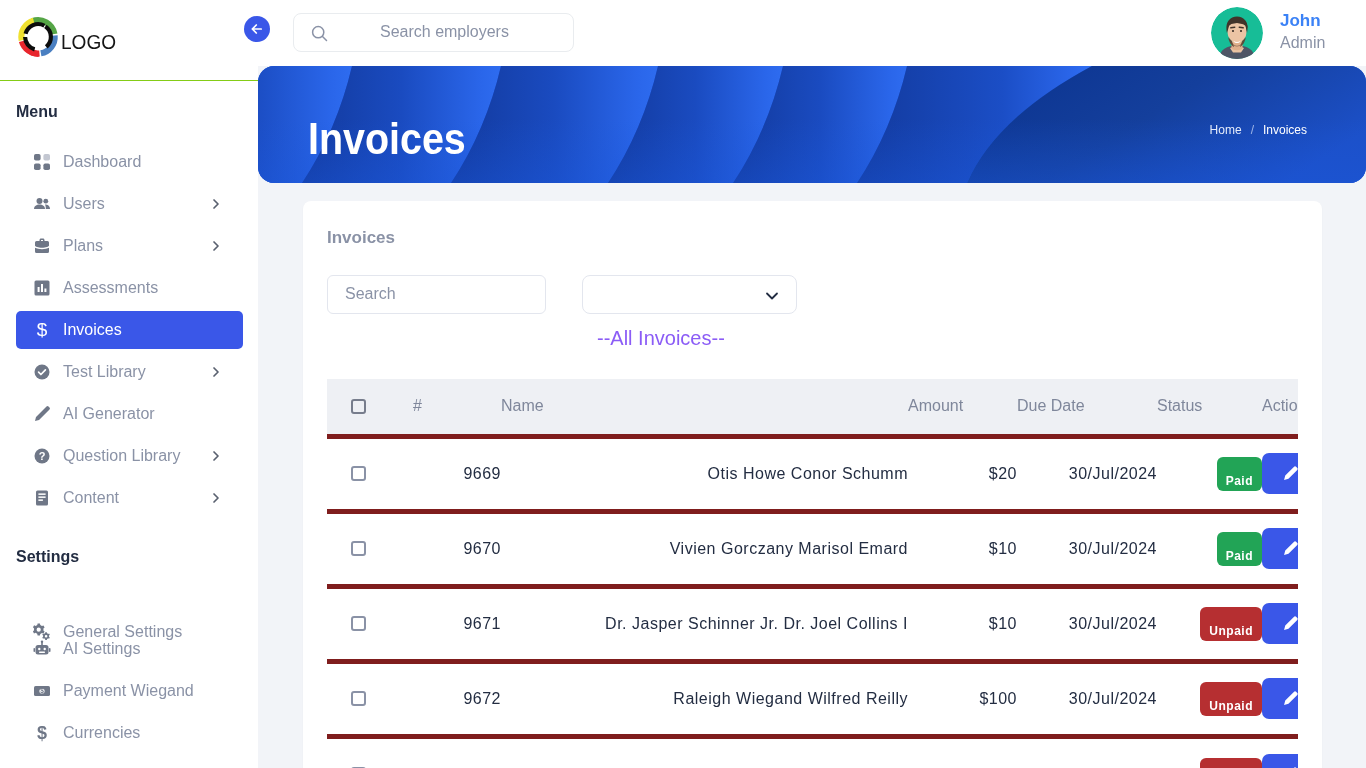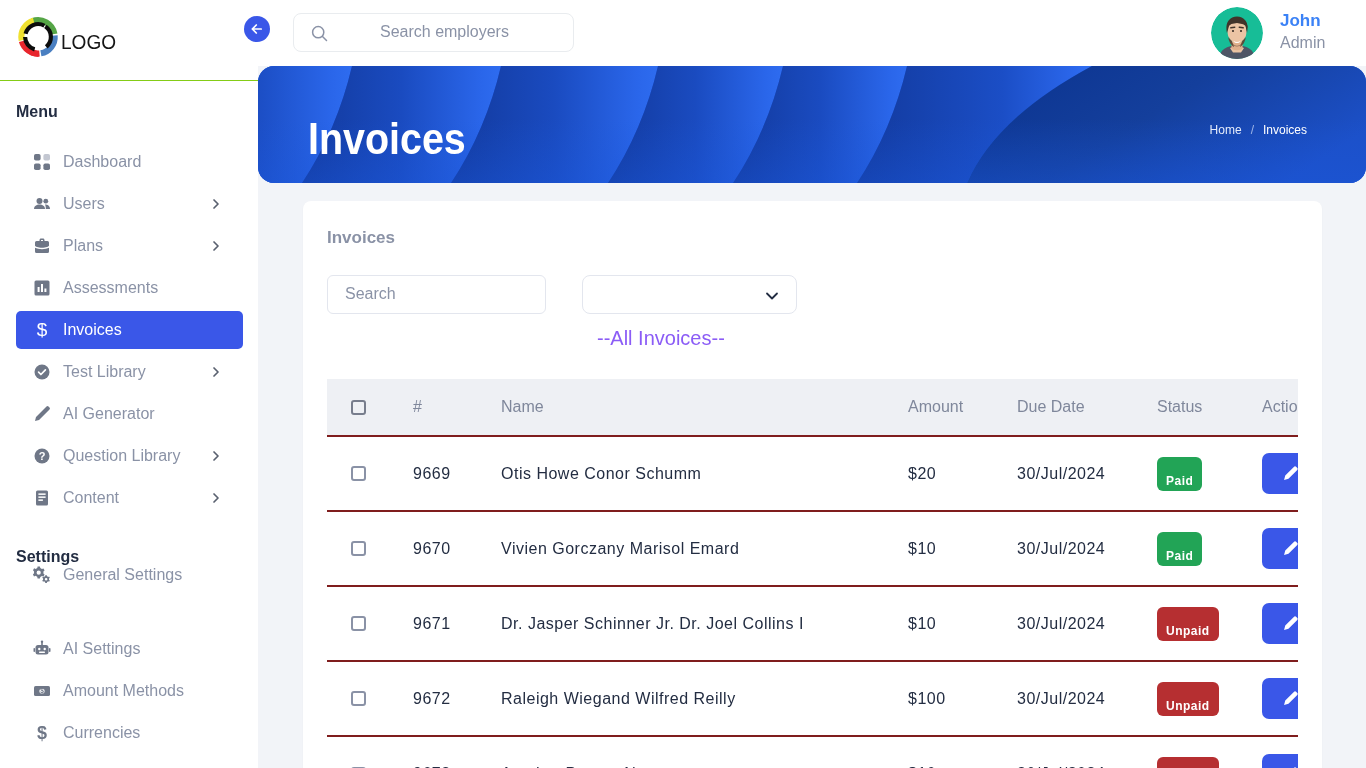--- a/index.html
+++ b/index.html
@@ -38,21 +38,21 @@
   #card .ctitle { position:absolute; left:24px; top:27px; font-size:17px; font-weight:700; color:#8a92a6; }
   #fsearch { position:absolute; left:24px; top:74px; width:219px; height:39px; border:1px solid #e3e6ee; border-radius:6px; }
   #fsearch .ph { position:absolute; left:17px; top:9px; font-size:16px; color:#8a92a6; }
   #fselect { position:absolute; left:279px; top:74px; width:215px; height:39px; border:1px solid #e3e6ee; border-radius:8px; }
   #fselect .ph { position:absolute; left:14px; top:9px; font-size:20px; color:#8b5cf6;margin-top:42px; }
 
   
   #twrap { position:absolute; left:24px; top:178px; width:971px; height:462px; overflow:hidden; }
   #tbl { width:1055px; border-collapse:collapse; table-layout:fixed; }
   #tbl th { background:#eef0f4; height:57px; font-size:16px; font-weight:400; color:#7f879b; text-align:left; padding:0; }
-  #tbl td { height:75px; font-size:16px; color:#232d42; padding:0; border-top:2px solid #7f1d1d; letter-spacing:.5px; }
+  #tbl td { height:75px; font-size:16px; color:#232d42; padding:0; border-top:5px solid #7f1d1d; letter-spacing:.5px;text-align:right; }
   #tbl tr.h th { border:none; }
   .cb { width:15px; height:15px; border:2px solid #8a92a6; border-radius:3px; margin-left:24px; display:block; }
   .badge { display:inline-block; font-size:12px; font-weight:700; color:#fff; border-radius:6px; padding:18px 9px 3px; line-height:13px; }
   .badge.paid { background:#22a456; }
   .badge.unpaid { background:#b62f31; }
   .editbtn { width:50px; height:41px; background:#3a57e8; border-radius:7px; display:flex; align-items:center; justify-content:center; padding-left:7px; }
 </style>
 </head>
 <body>
   <div id="sidebar">
@@ -155,21 +155,21 @@
         <rect x="5.4" y="4.4" width="7.2" height="1.5" fill="#fff"></rect>
         <rect x="5.4" y="7.4" width="7.2" height="1.5" fill="#fff"></rect>
         <rect x="5.4" y="10.4" width="4.5" height="1.5" fill="#fff"></rect>
       </svg>
       <span class="lbl">Content</span>
       <svg class="chev" viewBox="0 0 12 12">
         <path d="M4 2l4 4-4 4" stroke="#59606f" stroke-width="1.7" fill="none" stroke-linecap="round" stroke-linejoin="round"></path>
       </svg>
     </div>
 
-    <div class="mitem" style="top:556px;">
+    <div class="mitem" style="top:613px;">
       <svg class="ic" viewBox="0 0 18 18">
         <path d="M7 0l.5 1.8a5 5 0 011.7 1L11 2.2l1.3 2.2-1.4 1.2a5 5 0 010 2l1.4 1.2-1.3 2.2-1.8-.6a5 5 0 01-1.7 1L7 13H4.4l-.5-1.8a5 5 0 01-1.7-1l-1.8.6-1.3-2.2 1.4-1.2a5 5 0 010-2L-.9 4.4 0 3" fill="none"></path>
         <path d="M6.9.4l.4 1.6c.6.2 1.1.5 1.6 1l1.6-.6 1.1 2-1.2 1.1c.1.6.1 1.2 0 1.9l1.2 1.1-1.1 2-1.6-.6c-.5.4-1 .7-1.6 1l-.4 1.5H4.6l-.4-1.6c-.6-.2-1.1-.5-1.6-1L1 10.4l-1.1-2 1.2-1.1C1 6.7 1 6 1.1 5.4L0 4.3l1.1-2 1.6.6c.5-.4 1-.7 1.6-1L4.6.4zM5.7 4.6a2.1 2.1 0 100 4.2 2.1 2.1 0 000-4.2z" fill="#6f7787"></path>
         <path d="M13.8 9.3l.3 1c.4.1.7.3 1 .6l1-.4.7 1.3-.8.7c.1.4.1.8 0 1.2l.8.7-.7 1.3-1-.4c-.3.3-.6.5-1 .6l-.3 1h-1.5l-.3-1a3 3 0 01-1-.6l-1 .4-.7-1.3.8-.7a3 3 0 010-1.2l-.8-.7.7-1.3 1 .4c.3-.3.6-.5 1-.6l.3-1zm-.7 2.6a1.3 1.3 0 100 2.6 1.3 1.3 0 000-2.6z" fill="#6f7787"></path>
       </svg>
       <span class="lbl">General Settings</span>
     </div>
     <div class="mitem" style="top:630px;">
       <svg class="ic" viewBox="0 0 18 18">
         <rect x="2.5" y="5" width="13" height="9.5" rx="2.5" fill="#6f7787"></rect>
@@ -183,21 +183,21 @@
       </svg>
       <span class="lbl">AI Settings</span>
     </div>
     <div class="mitem" style="top:672px;">
       <svg class="ic" viewBox="0 0 18 18">
         <rect x="1" y="4" width="16" height="10" rx="1.6" fill="#6f7787"></rect>
         <circle cx="9" cy="9" r="2.6" fill="#fff"></circle>
         <text x="9" y="11.2" text-anchor="middle" font-size="6.5" font-weight="bold" fill="#6f7787" font-family="Liberation Sans">$</text>
         <rect x="3" y="6.5" width="1.4" height="5" fill="#fff" opacity="0"></rect>
       </svg>
-      <span class="lbl">Amount Methods</span>
+      <span class="lbl">Payment Wiegand</span>
     </div>
     <div class="mitem" style="top:714px;">
       <svg class="ic" viewBox="0 0 18 18">
         <text x="9" y="15" text-anchor="middle" font-size="18" font-weight="bold" fill="#6f7787" font-family="Liberation Sans">$</text>
       </svg>
       <span class="lbl">Currencies</span>
     </div>
     <div class="mitem" style="top:756px;">
       <svg class="ic" viewBox="0 0 18 18">
         <circle cx="9" cy="5.5" r="3.4" fill="#6f7787"></circle>

